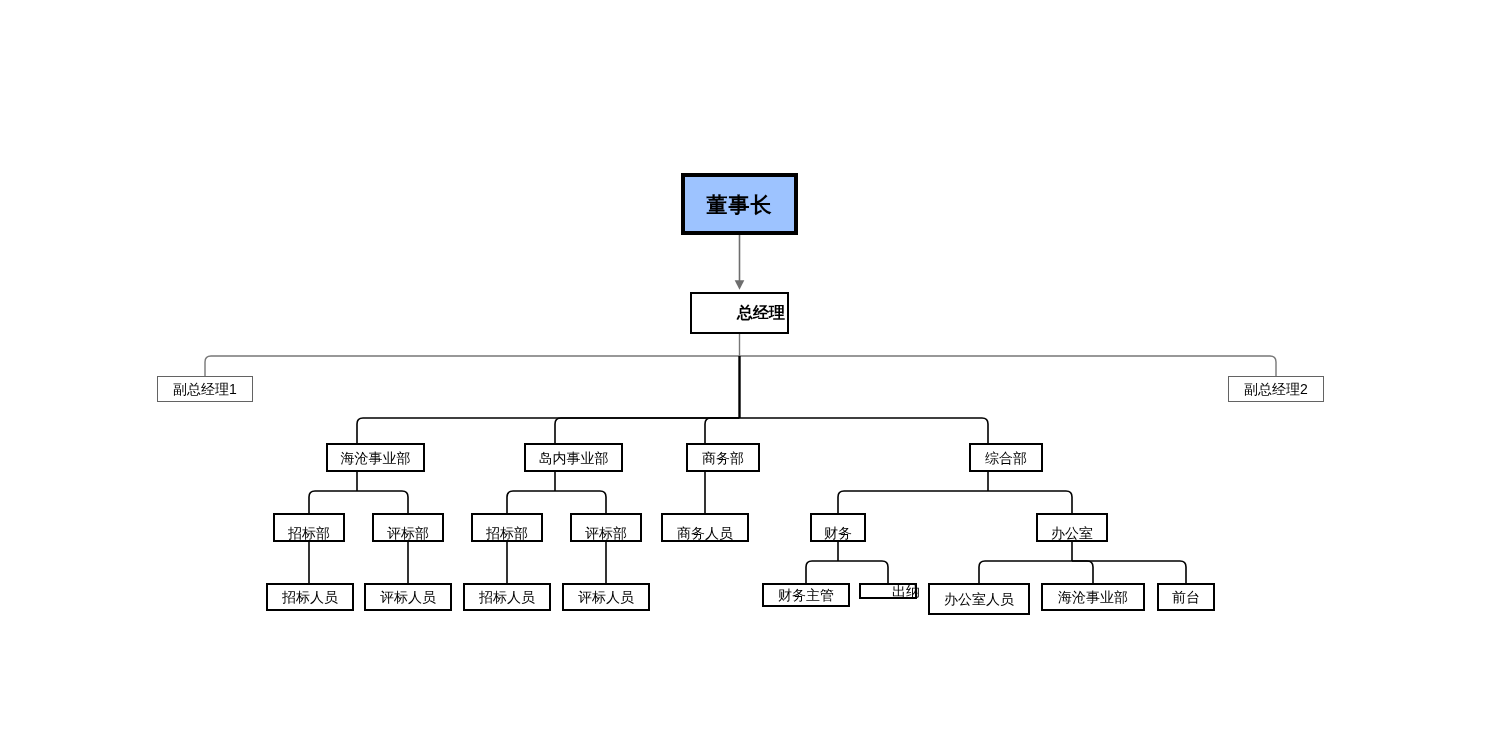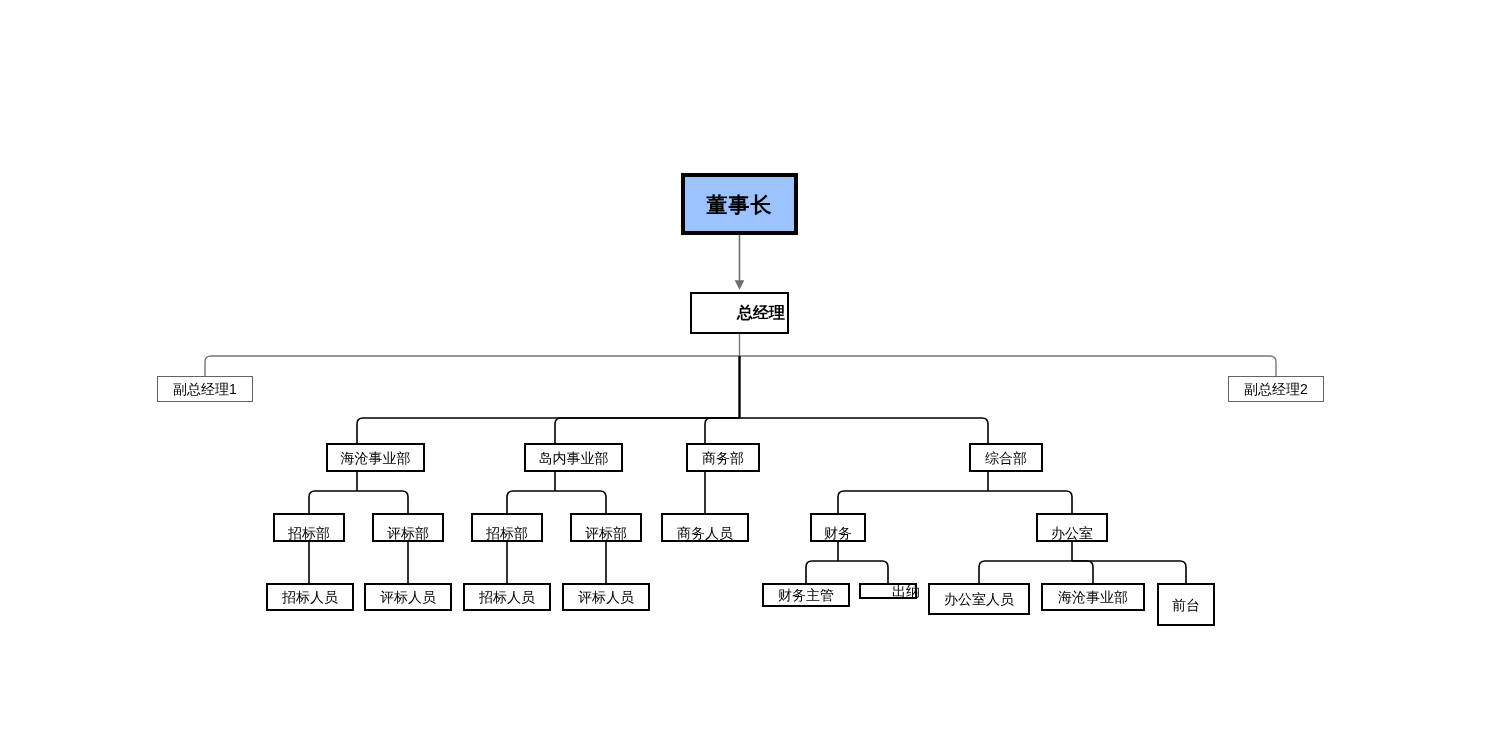--- a/index.html
+++ b/index.html
@@ -198,17 +198,17 @@
   </div>
   <div class="node node-l5" style="left:859px; top:583px; width:58px; height:16px;padding-left:36px;">
     <span class="node-label">出纳</span>
   </div>
   <div class="node node-l5" style="left:928px; top:583px; width:102px; height:32px;">
     <span class="node-label">办公室人员</span>
   </div>
   <div class="node node-l5" style="left:1041px; top:583px; width:104px; height:28px;">
     <span class="node-label">海沧事业部</span>
   </div>
-  <div class="node node-l5" style="left:1157px; top:583px; width:58px; height:43px;">
+  <div class="node node-l5" style="left:1157px; top:583px; width:58px; height:28px;">
     <span class="node-label">前台</span>
   </div>
 
 </div>
 
 </body></html>

